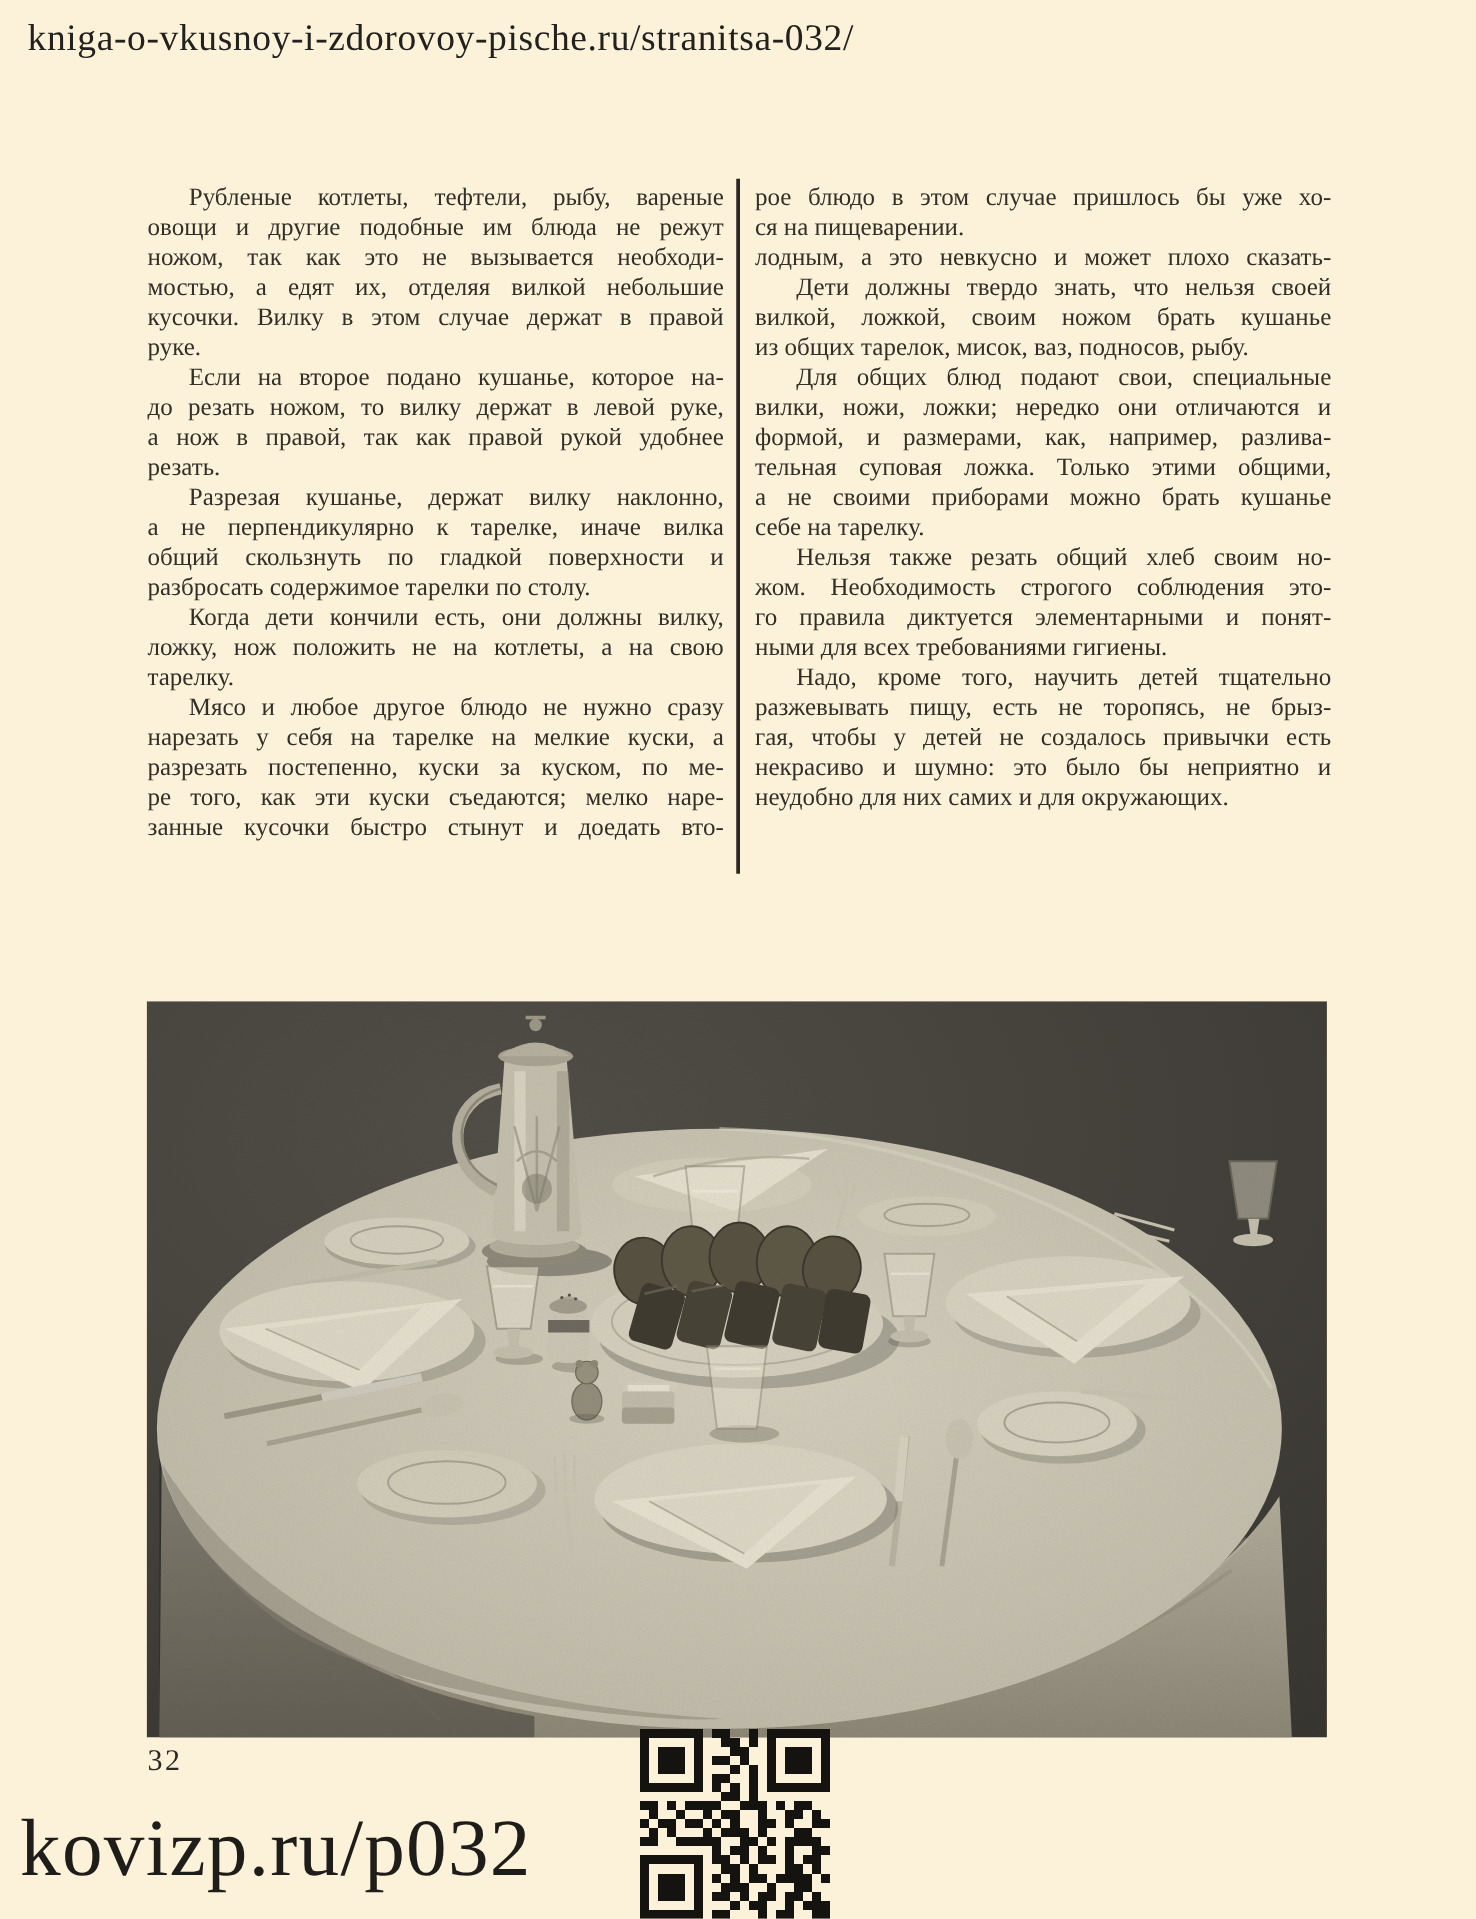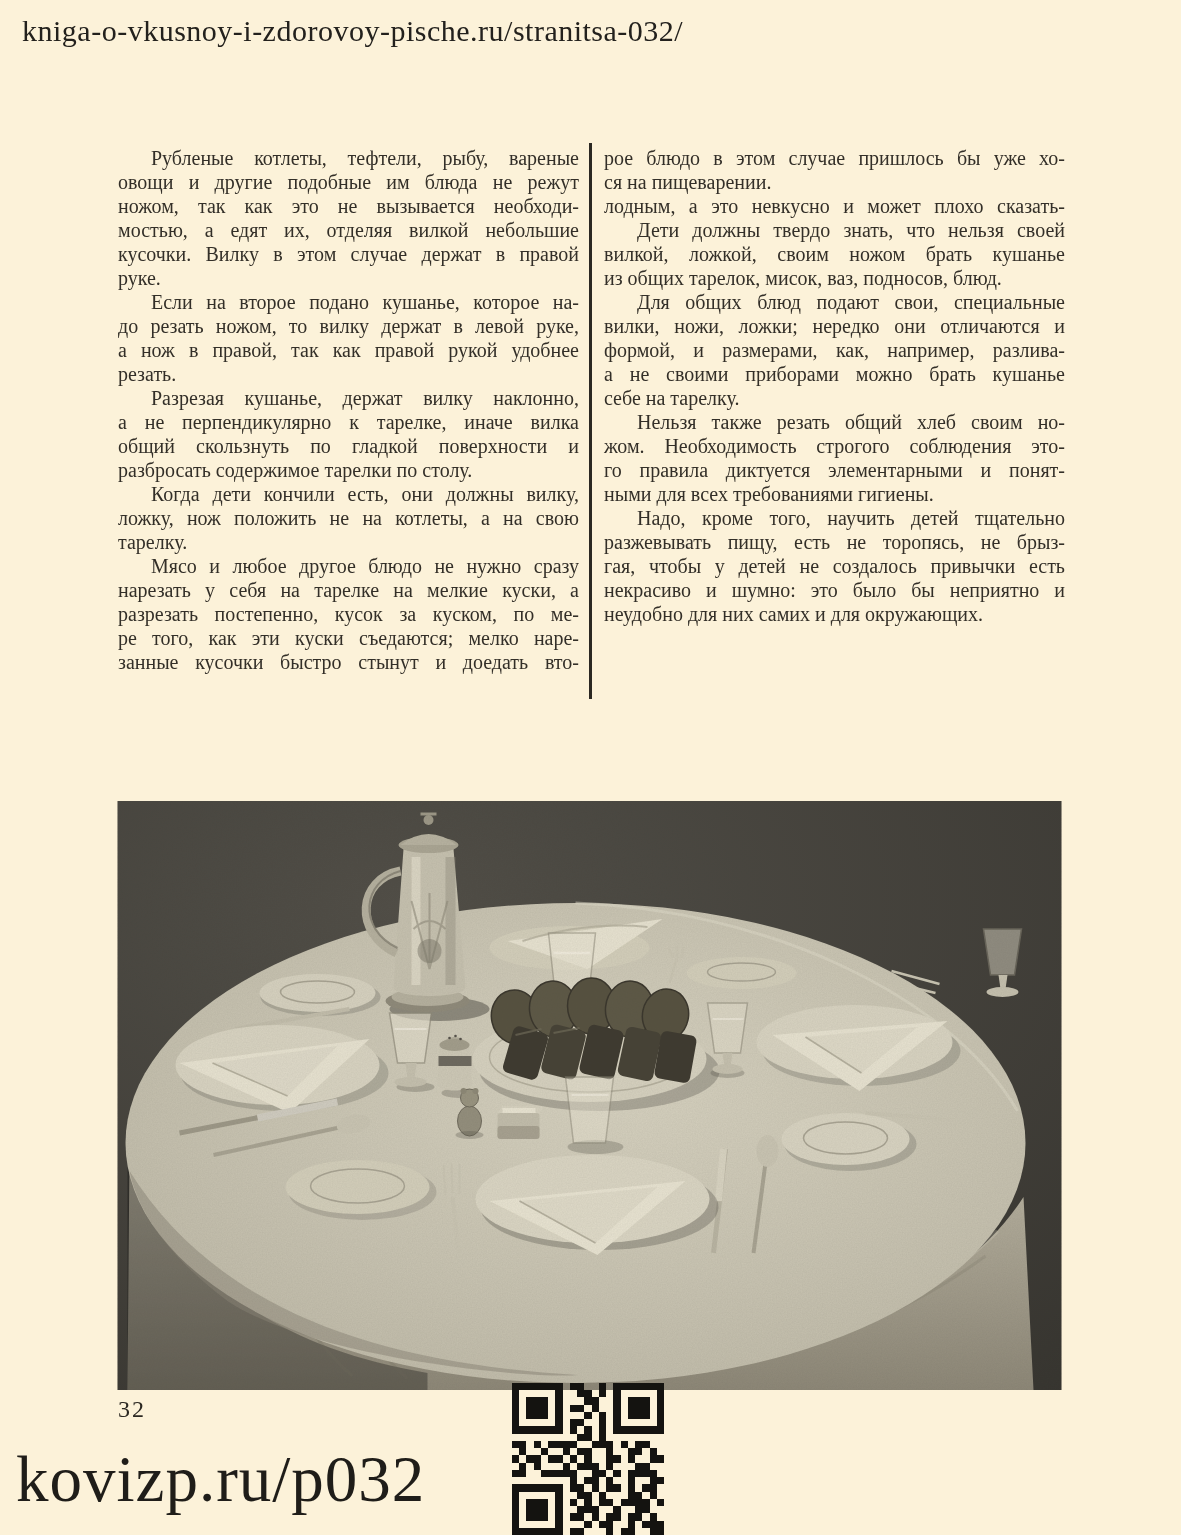--- a/index.html
+++ b/index.html
@@ -75,41 +75,42 @@
       <div class="line end">разбросать содержимое тарелки по столу.</div>
     </div>
     <div>
       <div class="line first">Когда дети кончили есть, они должны вилку,</div>
       <div class="line">ложку, нож положить не на котлеты, а на свою</div>
       <div class="line end">тарелку.</div>
     </div>
     <div>
       <div class="line first">Мясо и любое другое блюдо не нужно сразу</div>
       <div class="line">нарезать у себя на тарелке на мелкие куски, а</div>
-      <div class="line">разрезать постепенно, кусок за куском, по ме-</div>
+      <div class="line">разрезать постепенно, куски за куском, по ме-</div>
       <div class="line">ре того, как эти куски съедаются; мелко наре-</div>
       <div class="line">занные кусочки быстро стынут и доедать вто-</div>
     </div>
   </div>
 <div id="column-divider"></div>
 <div id="col-right" class="col">
     <div>
       <div class="line">рое блюдо в этом случае пришлось бы уже хо-</div>
       <div class="line end">ся на пищеварении.</div>
       <div class="line">лодным, а это невкусно и может плохо сказать-</div>
     </div>
     <div>
       <div class="line first">Дети должны твердо знать, что нельзя своей</div>
       <div class="line">вилкой, ложкой, своим ножом брать кушанье</div>
-      <div class="line end">из общих тарелок, мисок, ваз, подносов, блюд.</div>
+      <div class="line end">из общих тарелок, мисок, ваз, подносов, рыбу.</div>
     </div>
     <div>
       <div class="line first">Для общих блюд подают свои, специальные</div>
       <div class="line">вилки, ножи, ложки; нередко они отличаются и</div>
       <div class="line">формой, и размерами, как, например, разлива-</div>
+      <div class="line">тельная суповая ложка. Только этими общими,</div>
       <div class="line">а не своими приборами можно брать кушанье</div>
       <div class="line end">себе на тарелку.</div>
     </div>
     <div>
       <div class="line first">Нельзя также резать общий хлеб своим но-</div>
       <div class="line">жом. Необходимость строгого соблюдения это-</div>
       <div class="line">го правила диктуется элементарными и понят-</div>
       <div class="line end">ными для всех требованиями гигиены.</div>
     </div>
     <div>

